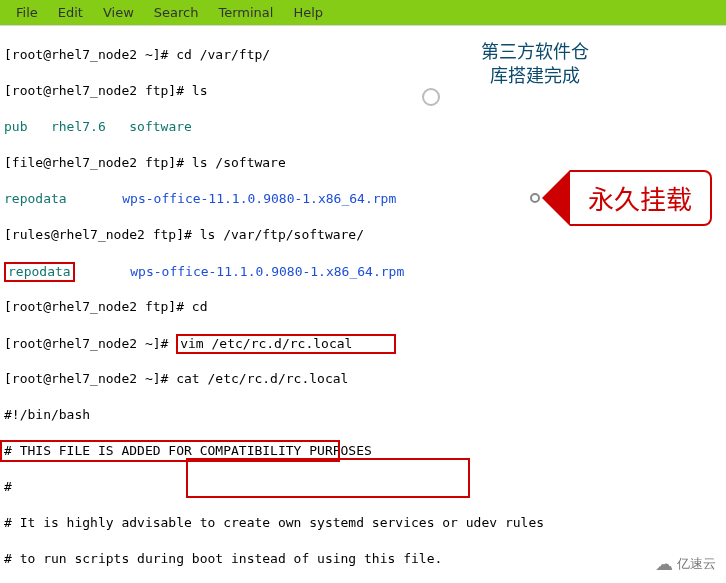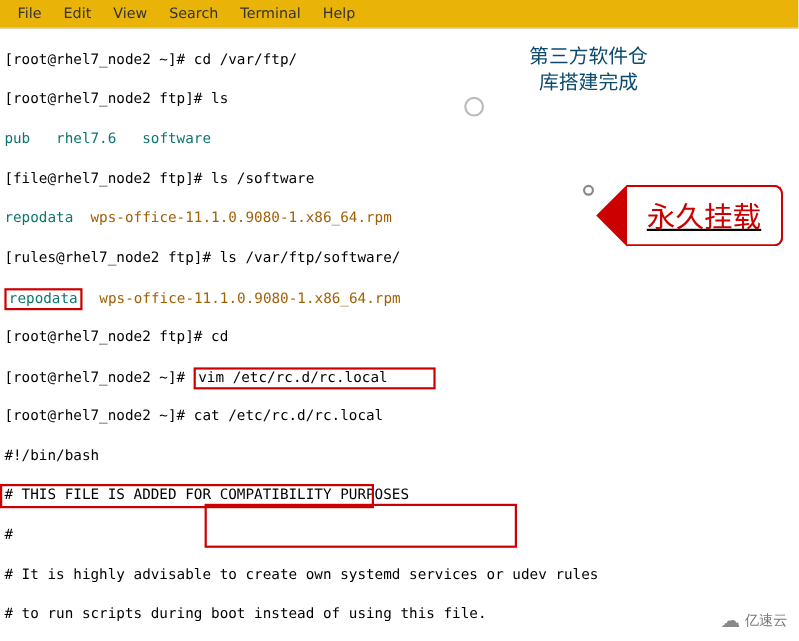--- a/index.html
+++ b/index.html
@@ -8,42 +8,42 @@
       height: 583px;
       background: #fff;
       font-family: "DejaVu Sans Mono", "Consolas", monospace;
       font-size: 13px;
       line-height: 18px;
       overflow: hidden;
       position: relative;
     }
     .menubar {
       display: flex;
-      background: #eab308;
+      background: #84cc16;
       border-bottom: 1px solid #d6d6d6;
       height: 26px;
       align-items: center;
       padding: 0 6px;
       font-family: "DejaVu Sans", "Ubuntu", sans-serif;
       font-size: 13px;
     }
     .menu-item {
       padding: 2px 10px;
       cursor: pointer;
       color: #333;
     }
     .terminal {
       padding: 2px 4px;
       white-space: pre;
       color: #000;
       position: relative;
     }
     .line { height: 18px; }
     .blue { color: #0f766e; }
-    .red  { color: #a16207; }
+    .red  { color: #1d4ed8; margin-left: 40px; }
     .box-red {
       border: 2px solid #cc0000;
       padding: 0 2px;
       display: inline-block;
       line-height: 16px;
     }
     .box-red-block {
       position: absolute;
       border: 2px solid #cc0000;
       box-sizing: border-box;
@@ -58,21 +58,21 @@
       line-height: 24px;
       text-align: center;
       width: 130px;
     }
     .annotation-2-tag {
       position: absolute;
       top: 168px;
       left: 530px;
       height: 60px;
       display: flex;
-      text-decoration: underline;
+      align-items: center;
     }
     .tag-dot {
       width: 10px; height: 10px; border-radius: 50%;
       border: 2px solid #888; background: #fff;
       margin-right: 2px;
     }
     .tag-arrow {
       width: 0; height: 0;
       border-top: 28px solid transparent;
       border-bottom: 28px solid transparent;

